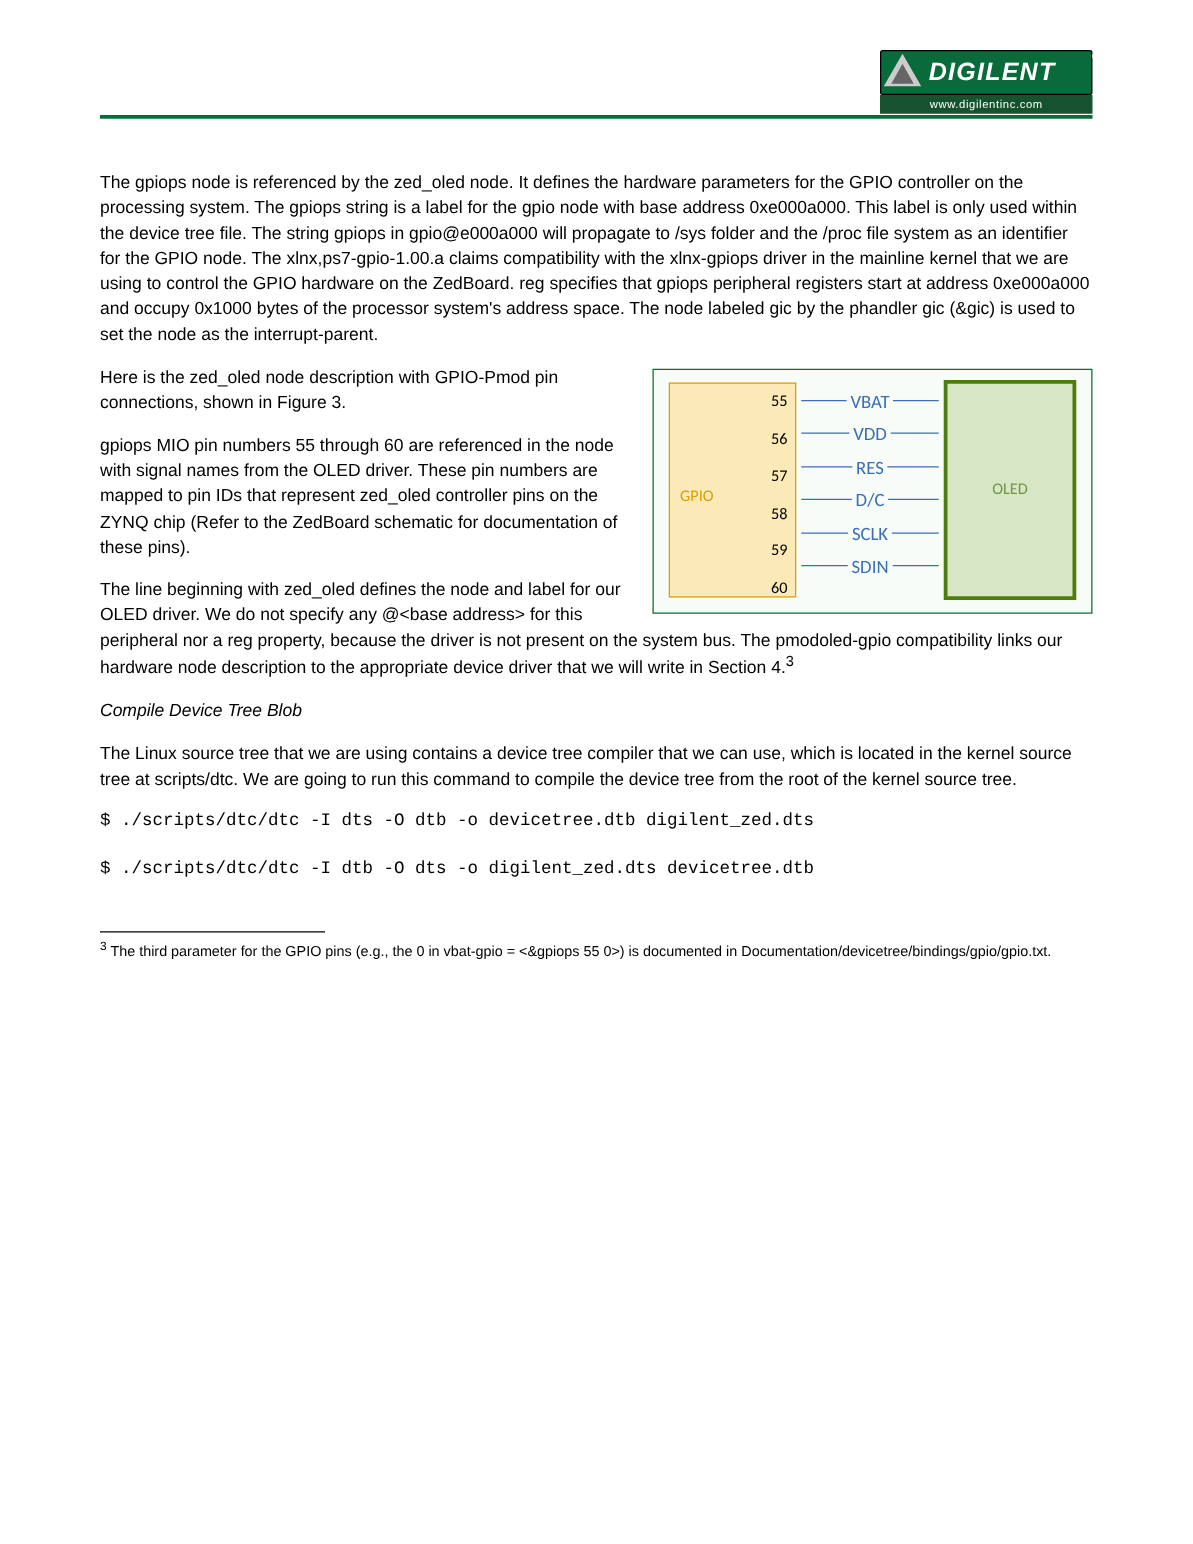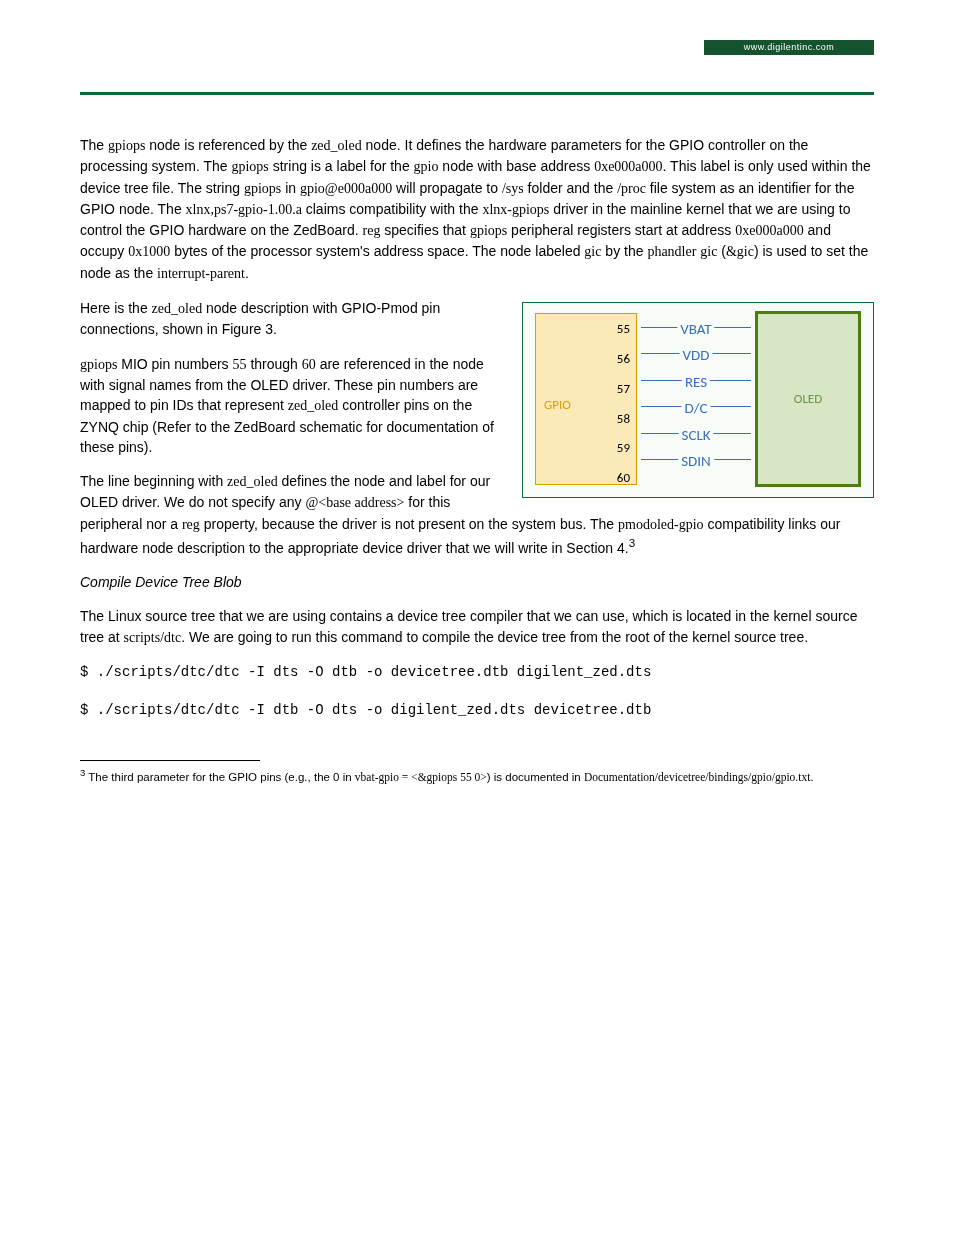--- a/index.html
+++ b/index.html
@@ -75,21 +75,21 @@
     position: absolute;
     right: -8px;
     top: -2px;
     color: #fff;
     font-size: 9px;
   }
   .content {
     font-size: 14px;
   }
   .mono {
-    font-family: Liberation Serif, serif;
+    font-family: Liberation Sans, sans-serif;
   }
   p { margin: 0 0 14px 0; }
   .float-fig {
     float: right;
     width: 352px;
     margin: 4px 0 10px 14px;
   }
   .fig-box {
     border: 1px solid #0a6b3a;
     background: #f7fcf8;
@@ -182,20 +182,26 @@
     line-height: 1.35;
   }
   .clearfix::after { content: ""; display: block; clear: both; }
 </style>
 </head>
 <body>
 
 <div class="page">
   <div class="header">
     <div class="logo">
+      <div class="logo-top">
+        <span class="logo-tri"></span>
+        <span class="logo-tri-inner"></span>
+        <span>DIGILENT</span>
+        <span class="reg">®</span>
+      </div>
       <div class="logo-bottom">www.digilentinc.com</div>
     </div>
   </div>
 
   <div class="content">
 
     <p>
       <span>The </span><span class="mono">gpiops</span><span> node is referenced by the </span><span class="mono">zed_oled</span><span> node. It defines the hardware parameters for the GPIO controller on the processing system. The </span><span class="mono">gpiops</span><span> string is a label for the </span><span class="mono">gpio</span><span> node with base address </span><span class="mono">0xe000a000</span><span>. This label is only used within the device tree file. The string </span><span class="mono">gpiops</span><span> in </span><span class="mono">gpio@e000a000</span><span> will propagate to </span><span class="mono">/sys</span><span> folder and the </span><span class="mono">/proc</span><span> file system as an identifier for the GPIO node. The </span><span class="mono">xlnx,ps7-gpio-1.00.a</span><span> claims compatibility with the </span><span class="mono">xlnx-gpiops</span><span> driver in the mainline kernel that we are using to control the GPIO hardware on the ZedBoard. </span><span class="mono">reg</span><span> specifies that </span><span class="mono">gpiops</span><span> peripheral registers start at address </span><span class="mono">0xe000a000</span><span> and occupy </span><span class="mono">0x1000</span><span> bytes of the processor system's address space. The node labeled </span><span class="mono">gic</span><span> by the </span><span class="mono">phandler</span><span> </span><span class="mono">gic</span><span> (</span><span class="mono">&amp;gic</span><span>) is used to set the node as the </span><span class="mono">interrupt-parent</span><span>.</span>
     </p>
 

